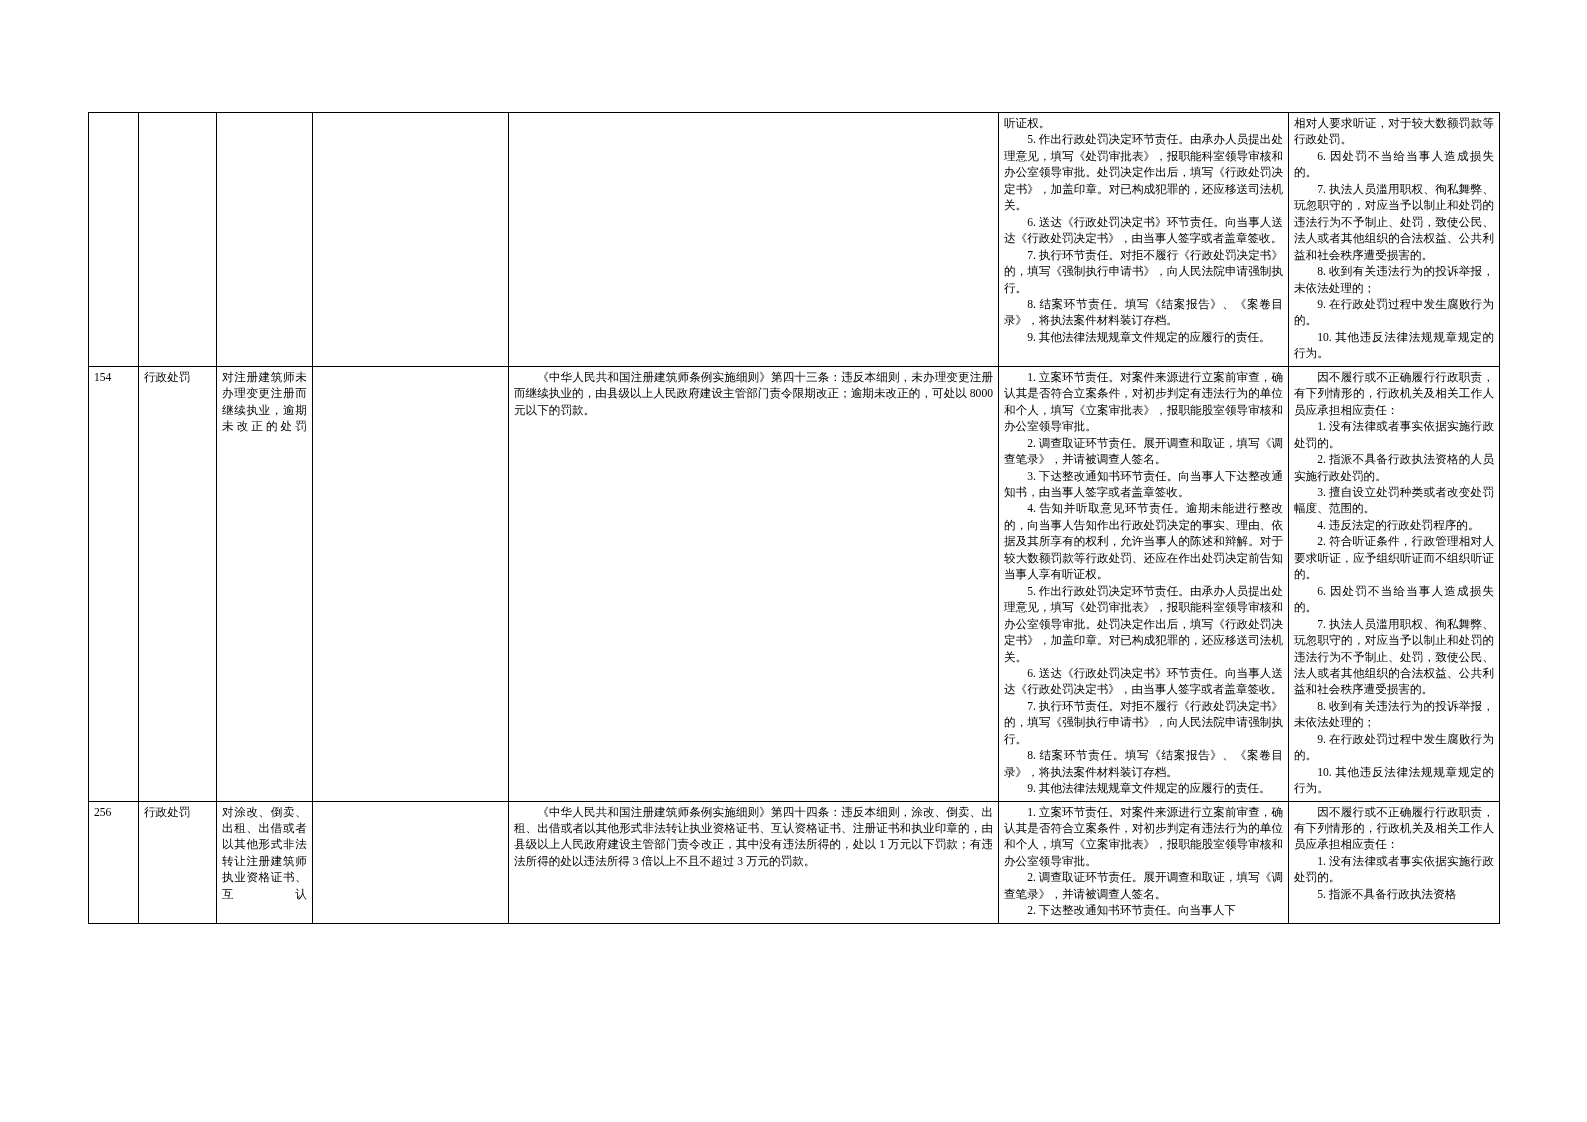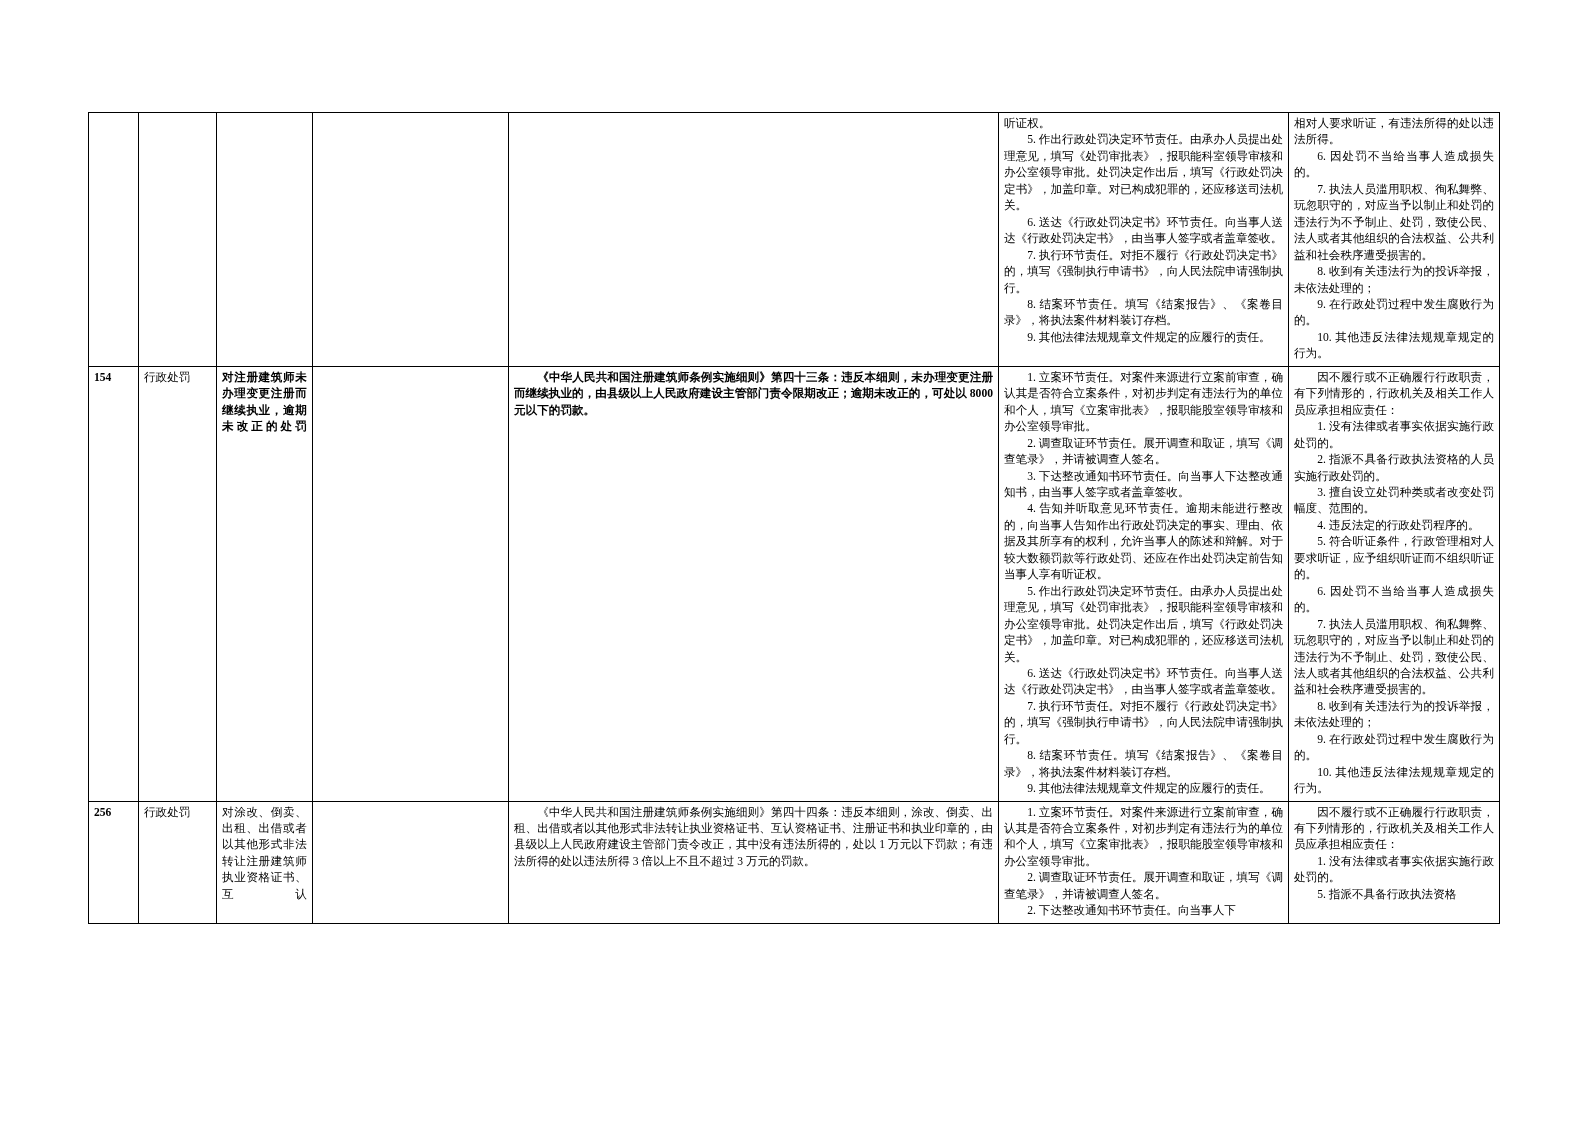--- a/index.html
+++ b/index.html
@@ -42,37 +42,36 @@
   .c-item  { width: 96px;  }
   .c-blank { width: 196px; }
   .c-basis { width: 490px; }
   .c-duty  { width: 290px; }
   .c-resp  { width: 211px; }
 
   .center {
     text-align: center;
     vertical-align: middle;
   }
-  .vmid { vertical-align: middle; font-weight: bold; }
+  .vmid { vertical-align: middle; }
   .para {
     margin: 0;
     text-indent: 2em;
   }
   .para.noindent { text-indent: 0; }
   .item-text {
     text-align: justify;
     letter-spacing: 0.2px;
   }
   .narrow-cell {
     text-align: justify;
     text-align-last: justify;
   }
   .num-cell {
     font-size: 12.4px;
-    font-weight: bold;
   }
   .type-cell {
     font-size: 12.4px;
   }
 </style>
 </head>
 <body>
 
 <div class="page">
   <table class="doc-table">
@@ -95,21 +94,21 @@
         <td></td>
         <td>
           <p class="para noindent">听证权。</p>
           <p class="para">5. 作出行政处罚决定环节责任。由承办人员提出处理意见，填写《处罚审批表》，报职能科室领导审核和办公室领导审批。处罚决定作出后，填写《行政处罚决定书》，加盖印章。对已构成犯罪的，还应移送司法机关。</p>
           <p class="para">6. 送达《行政处罚决定书》环节责任。向当事人送达《行政处罚决定书》，由当事人签字或者盖章签收。</p>
           <p class="para">7. 执行环节责任。对拒不履行《行政处罚决定书》的，填写《强制执行申请书》，向人民法院申请强制执行。</p>
           <p class="para">8. 结案环节责任。填写《结案报告》、《案卷目录》，将执法案件材料装订存档。</p>
           <p class="para">9. 其他法律法规规章文件规定的应履行的责任。</p>
         </td>
         <td>
-          <p class="para noindent">相对人要求听证，有违法所得的处以违法所得。</p>
+          <p class="para noindent">相对人要求听证，对于较大数额罚款等行政处罚。</p>
           <p class="para">6. 因处罚不当给当事人造成损失的。</p>
           <p class="para">7. 执法人员滥用职权、徇私舞弊、玩忽职守的，对应当予以制止和处罚的违法行为不予制止、处罚，致使公民、法人或者其他组织的合法权益、公共利益和社会秩序遭受损害的。</p>
           <p class="para">8. 收到有关违法行为的投诉举报，未依法处理的；</p>
           <p class="para">9. 在行政处罚过程中发生腐败行为的。</p>
           <p class="para">10. 其他违反法律法规规章规定的行为。</p>
         </td>
       </tr>
 
       <tr>
         <td class="center num-cell">154</td>
@@ -129,21 +128,21 @@
           <p class="para">7. 执行环节责任。对拒不履行《行政处罚决定书》的，填写《强制执行申请书》，向人民法院申请强制执行。</p>
           <p class="para">8. 结案环节责任。填写《结案报告》、《案卷目录》，将执法案件材料装订存档。</p>
           <p class="para">9. 其他法律法规规章文件规定的应履行的责任。</p>
         </td>
         <td>
           <p class="para">因不履行或不正确履行行政职责，有下列情形的，行政机关及相关工作人员应承担相应责任：</p>
           <p class="para">1. 没有法律或者事实依据实施行政处罚的。</p>
           <p class="para">2. 指派不具备行政执法资格的人员实施行政处罚的。</p>
           <p class="para">3. 擅自设立处罚种类或者改变处罚幅度、范围的。</p>
           <p class="para">4. 违反法定的行政处罚程序的。</p>
-          <p class="para">5. 符合听证条件，行政管理相对人要求听证，应予组织听证而不组织听证的。</p>
+          <p class="para">2. 符合听证条件，行政管理相对人要求听证，应予组织听证而不组织听证的。</p>
           <p class="para">6. 因处罚不当给当事人造成损失的。</p>
           <p class="para">7. 执法人员滥用职权、徇私舞弊、玩忽职守的，对应当予以制止和处罚的违法行为不予制止、处罚，致使公民、法人或者其他组织的合法权益、公共利益和社会秩序遭受损害的。</p>
           <p class="para">8. 收到有关违法行为的投诉举报，未依法处理的；</p>
           <p class="para">9. 在行政处罚过程中发生腐败行为的。</p>
           <p class="para">10. 其他违反法律法规规章规定的行为。</p>
         </td>
       </tr>
 
       <tr>
         <td class="center num-cell">256</td>

